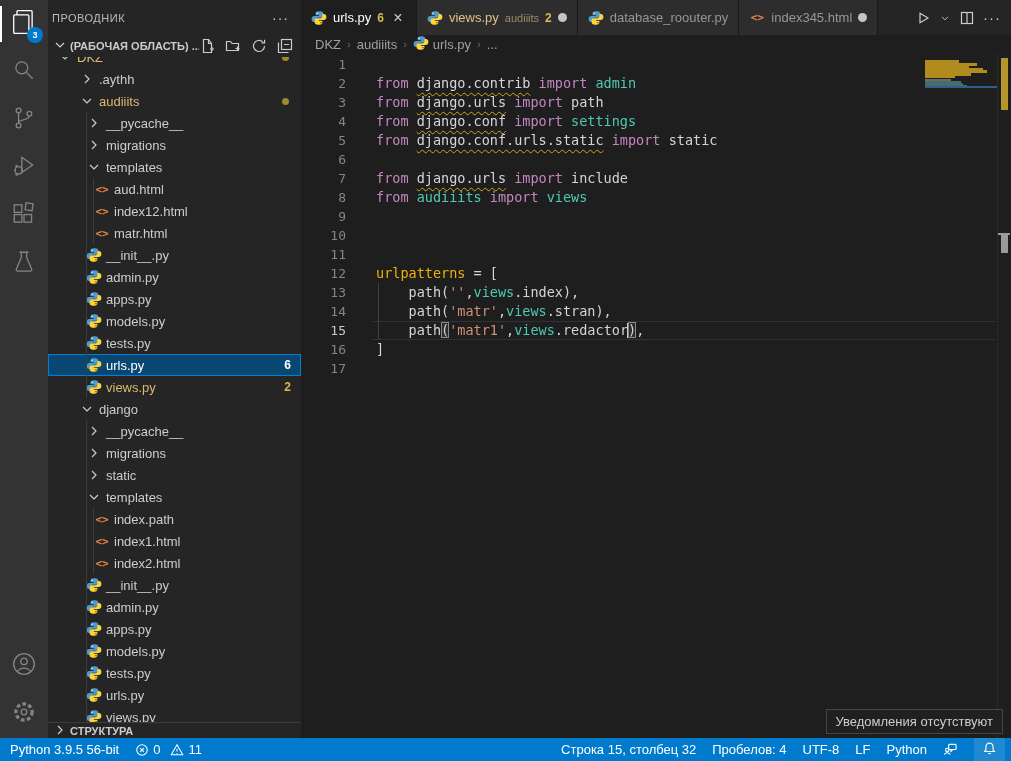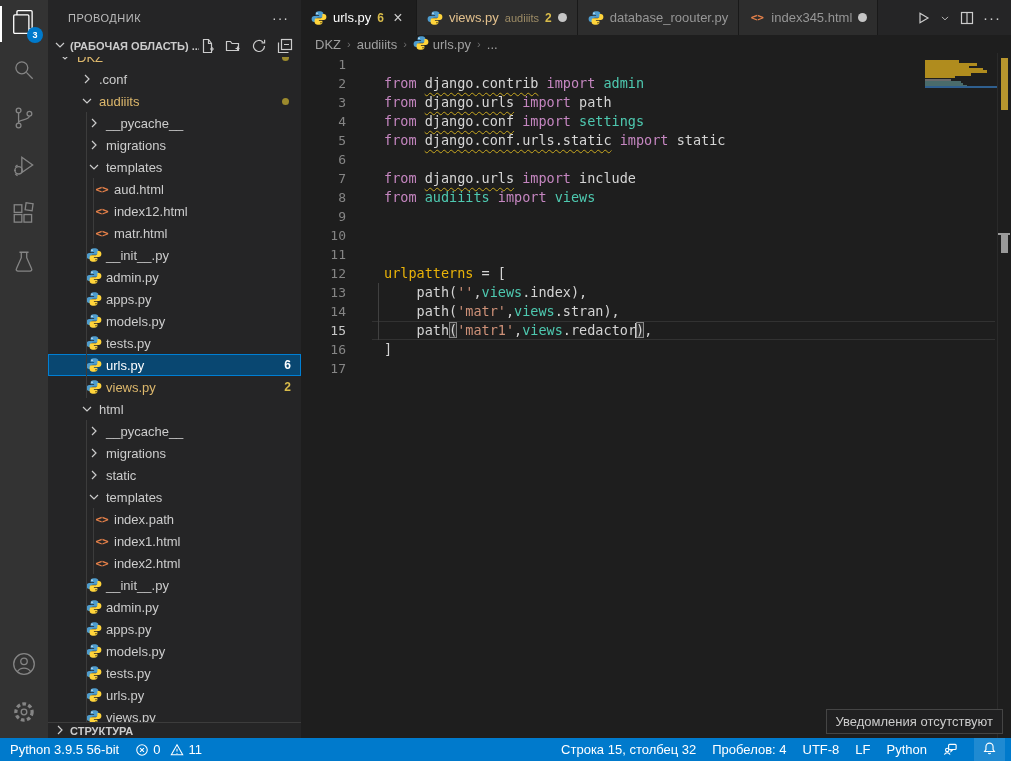--- a/index.html
+++ b/index.html
@@ -15,21 +15,21 @@
   .ab-item.active { color:#ffffff; }
   .ab-item.active::before { content:""; position:absolute; left:0; top:6px; bottom:6px; width:2px; background:#ffffff; }
   .ab-spacer { flex:1; }
   .ab-badge { position:absolute; right:5px; bottom:5px; background:#007acc; color:#fff;
               border-radius:50%; width:16px; height:16px; font-size:9px; display:flex;
               align-items:center; justify-content:center; font-weight:bold; }
 
   
   .sidebar { width:253px; background:#252526; flex-shrink:0; display:flex; flex-direction:column;
              color:#cccccc; position:relative; }
-  .sb-title { height:35px; display:flex; align-items:center; padding:0 12px 0 20px;
+  .sb-title { height:35px; display:flex; align-items:center; padding:0 12px 0 4px;
               font-size:11px; letter-spacing:0.5px; color:#bbbbbb; flex-shrink:0; }
   .sb-title .dots { margin-left:auto; color:#cccccc; font-size:14px; letter-spacing:1px; cursor:pointer; }
   .sb-section { height:22px; display:flex; align-items:center; padding:0 8px 0 4px; flex-shrink:0;
                 font-size:11px; font-weight:bold; color:#cccccc; }
   .sb-section .label { margin-left:2px; white-space:nowrap; overflow:hidden; }
   .sb-actions { margin-left:auto; display:flex; gap:10px; }
   .sb-actions .icon { color:#cccccc; cursor:pointer; display:flex; }
   .tree { flex:1; overflow:hidden; position:relative; }
   .tree-inner { margin-top:-11px; }
   .trow { height:22px; display:flex; align-items:center; font-size:13px; position:relative;
@@ -71,21 +71,21 @@
                 font-size:13px; color:#a0a0a0; gap:4px; flex-shrink:0; }
   .breadcrumb .sep { color:#6e6e6e; font-size:11px; padding:0 2px; }
   .breadcrumb .bi { display:flex; align-items:center; gap:4px; cursor:pointer; }
 
   
   .codearea { flex:1; position:relative; overflow:hidden; background:#1e1e1e; padding-top:2px;
               font-family:"DejaVu Sans Mono", monospace; font-size:13.5px; }
   .cline { height:19px; line-height:19px; display:flex; white-space:pre; position:relative; }
   .lnum { width:45px; text-align:right; color:#858585; flex-shrink:0; font-size:13px; }
   .cline.cur .lnum { color:#c6c6c6; }
-  .ltext { margin-left:38px; }
+  .ltext { margin-left:30px; }
   .cline.cur::before { content:""; position:absolute; left:71px; right:16px; top:0; bottom:0;
                        border-top:1px solid #323232; border-bottom:1px solid #323232; pointer-events:none; }
   .cline.guided::after { content:""; position:absolute; left:77px; top:0; bottom:0;
                          border-left:1px solid #404040; }
   .tk-kw{color:#C586C0} .tk-pl{color:#D4D4D4} .tk-mod{color:#4EC9B0}
   .tk-str{color:#CE9178} .tk-var{color:#eab308}
   .tk-und{color:#d6d6d6; text-decoration:underline wavy #c8a820 1px; text-underline-offset:3.5px;}
   .tk-bm{color:#D4D4D4; outline:1px solid #888888; outline-offset:-1px; background:rgba(120,120,120,0.18);}
   .caret{display:inline-block; width:1.5px; margin:0 -0.75px; height:15px; background:#cccccc; vertical-align:text-bottom;}
 
@@ -224,21 +224,21 @@
               <span class="lbl">DKZ</span>
               <span class="gdot"></span>
             </div>
             <div class="trow">
               <span style="width: 31px; flex-shrink: 0;"></span>
               <span class="chev">
                 <svg width="16" height="16" viewBox="0 0 16 16" fill="none" stroke="currentColor" stroke-width="1.2">
                   <polyline points="6,4 10,8 6,12"></polyline>
                 </svg>
               </span>
-              <span class="lbl">.conf</span>
+              <span class="lbl">.aythh</span>
             </div>
             <div class="trow ymod">
               <span style="width: 31px; flex-shrink: 0;"></span>
               <span class="chev">
                 <svg width="16" height="16" viewBox="0 0 16 16" fill="none" stroke="currentColor" stroke-width="1.2">
                   <polyline points="4,6 8,10 12,6"></polyline>
                 </svg>
               </span>
               <span class="lbl">audiiits</span>
               <span class="gdot"></span>
@@ -393,21 +393,21 @@
               <span class="lbl">views.py</span>
               <span class="pbadge">2</span>
             </div>
             <div class="trow">
               <span style="width: 31px; flex-shrink: 0;"></span>
               <span class="chev">
                 <svg width="16" height="16" viewBox="0 0 16 16" fill="none" stroke="currentColor" stroke-width="1.2">
                   <polyline points="4,6 8,10 12,6"></polyline>
                 </svg>
               </span>
-              <span class="lbl">html</span>
+              <span class="lbl">django</span>
             </div>
             <div class="trow">
               <div class="tguide" style="left: 38px;"></div>
               <span style="width: 38px; flex-shrink: 0;"></span>
               <span class="chev">
                 <svg width="16" height="16" viewBox="0 0 16 16" fill="none" stroke="currentColor" stroke-width="1.2">
                   <polyline points="6,4 10,8 6,12"></polyline>
                 </svg>
               </span>
               <span class="lbl">__pycache__</span>

